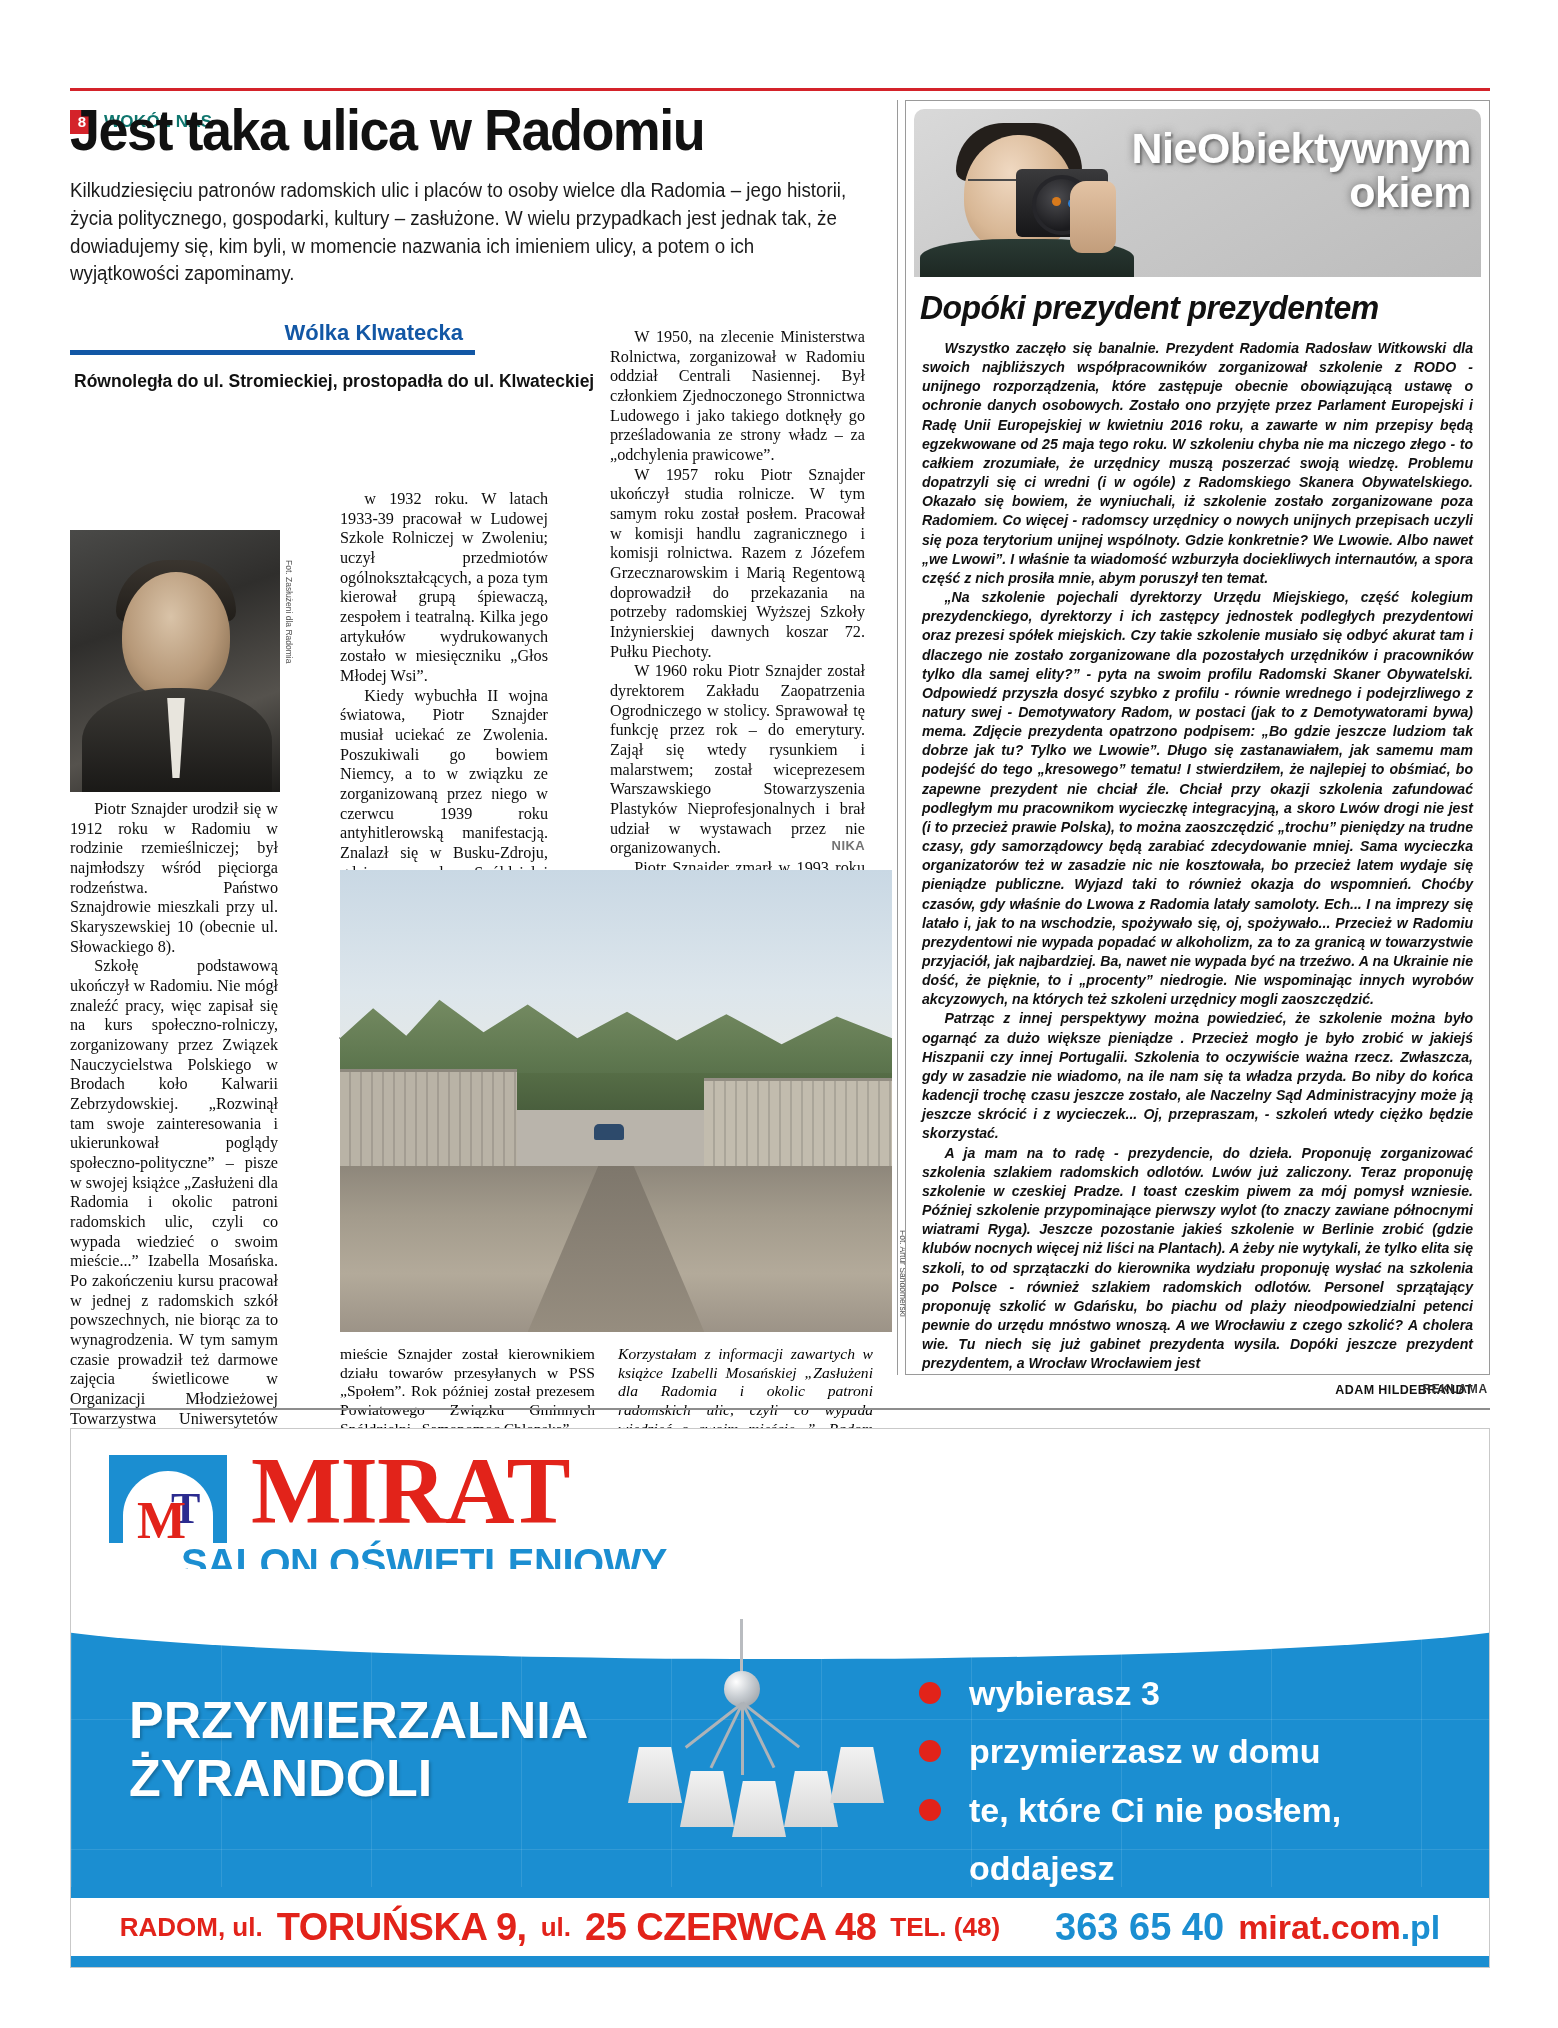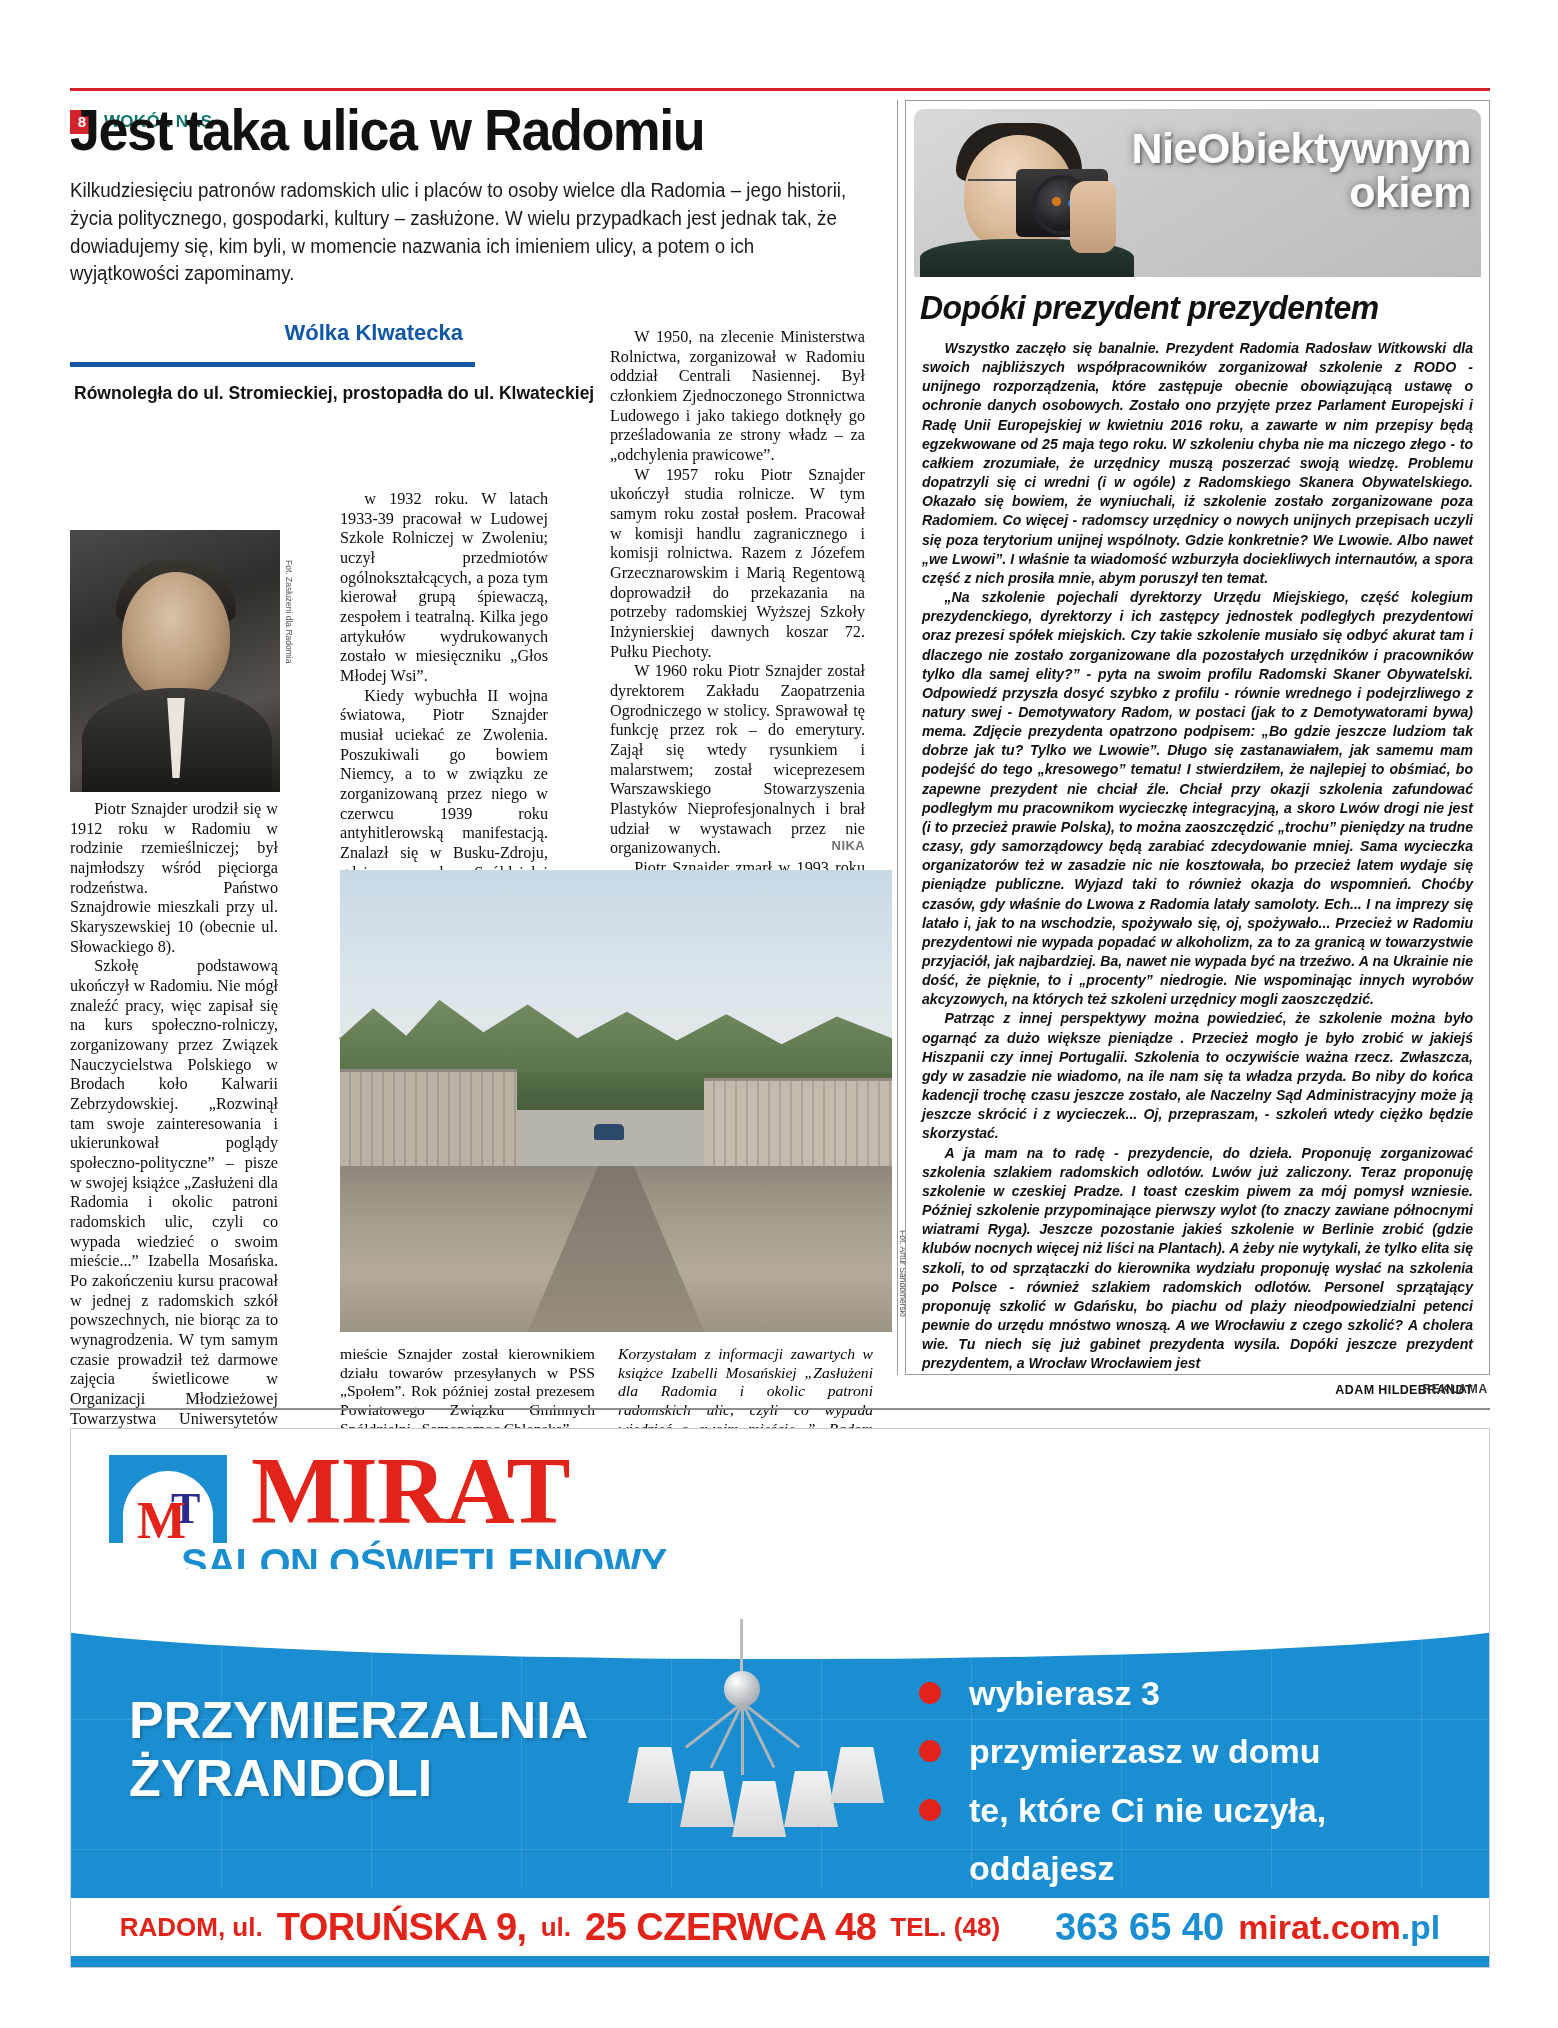--- a/index.html
+++ b/index.html
@@ -86,21 +86,21 @@
     font-size:14px; line-height:1;
   }
   .street-name {
     font-family:"Liberation Sans", sans-serif; font-weight:800;
     font-size: 42px; line-height: 1; text-align:right; margin-top: 4px;
     letter-spacing: -0.5px;
   }
   .street-sub {
     background:#fff; color:#1257a5; text-align:right;
     font-family:"Liberation Sans", sans-serif; font-weight:800;
-    font-size: 22px; padding: 6px 12px 16px 0;
+    font-size: 22px; padding: 6px 12px 4px 0;
   }
   .street-rule { height: 5px; background:#1257a5; width:405px; }
 
   .subhead {
     font-family:"Liberation Sans", sans-serif; font-weight:700;
     font-size: 17.5px; color:#111; margin: 16px 0 10px 4px;
     width: 560px;
   }
   .bcol {
     position:absolute; font-family:"Liberation Serif", serif;
@@ -510,21 +510,21 @@
     <div class="shade" style="left:104px; top:152px;"></div>
     <div class="shade" style="left:156px; top:162px;"></div>
     <div class="shade" style="left:208px; top:152px;"></div>
     <div class="shade" style="left:254px; top:128px;"></div>
   </div>
 
   <div class="ad-bullets">
     <ul>
       <li>wybierasz 3</li>
       <li>przymierzasz w domu</li>
-      <li>te, które Ci nie uczyła,</li>
+      <li>te, które Ci nie posłem,</li>
     </ul>
     <div class="cont">oddajesz</div>
   </div>
 
   <div class="ad-footer">
     <div class="ad-fbar-top"></div>
     <div class="ad-foot-text">
       <span class="ft-sm">RADOM, ul.</span>
       <span class="ft-lg">TORUŃSKA 9,</span>
       <span class="ft-sm">ul.</span>

